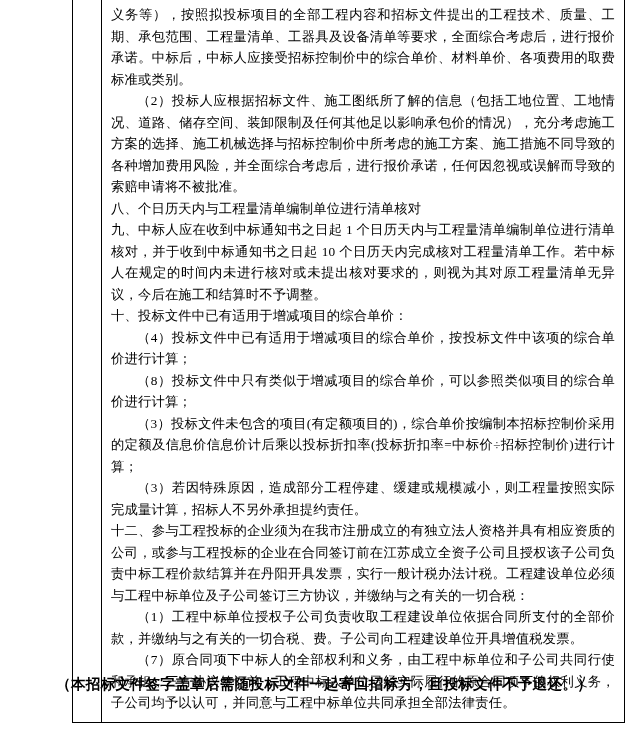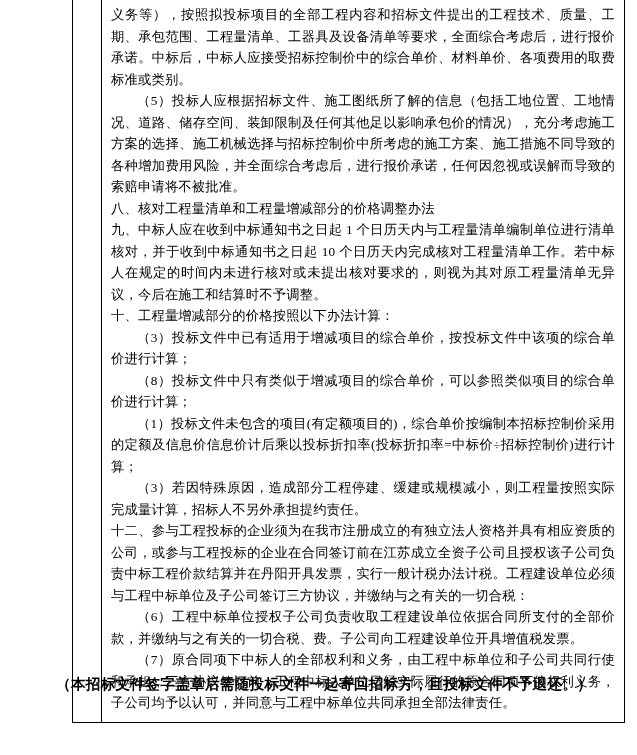--- a/index.html
+++ b/index.html
@@ -75,30 +75,30 @@
 
 <div class="page">
 
   <table class="doc-table">
     <tbody>
         <tr>
       <td class="col-left">&nbsp;</td>
       <td class="col-body">
         <div class="body-inner">
           <p class="para">义务等），按照拟投标项目的全部工程内容和招标文件提出的工程技术、质量、工期、承包范围、工程量清单、工器具及设备清单等要求，全面综合考虑后，进行报价承诺。中标后，中标人应接受招标控制价中的综合单价、材料单价、各项费用的取费标准或类别。</p>
-          <p class="para indent2">（5）投标人应根据招标文件、施工图纸所了解的信息（包括工地位置、工地情况、道路、储存空间、装卸限制及任何其他足以影响承包价的情况），充分考虑施工方案的选择、施工机械选择与招标控制价中所考虑的施工方案、施工措施不同导致的各种增加费用风险，并全面综合考虑后，进行报价承诺，任何因忽视或误解而导致的索赔申请将不被批准。</p>
-          <p class="para">八、核对工程量清单和工程量增减部分的价格调整办法</p>
+          <p class="para indent2">（2）投标人应根据招标文件、施工图纸所了解的信息（包括工地位置、工地情况、道路、储存空间、装卸限制及任何其他足以影响承包价的情况），充分考虑施工方案的选择、施工机械选择与招标控制价中所考虑的施工方案、施工措施不同导致的各种增加费用风险，并全面综合考虑后，进行报价承诺，任何因忽视或误解而导致的索赔申请将不被批准。</p>
+          <p class="para">八、个日历天内与工程量清单编制单位进行清单核对</p>
           <p class="para">九、中标人应在收到中标通知书之日起 1 个日历天内与工程量清单编制单位进行清单核对，并于收到中标通知书之日起 10 个日历天内完成核对工程量清单工作。若中标人在规定的时间内未进行核对或未提出核对要求的，则视为其对原工程量清单无异议，今后在施工和结算时不予调整。</p>
-          <p class="para">十、工程量增减部分的价格按照以下办法计算：</p>
-          <p class="para indent2">（3）投标文件中已有适用于增减项目的综合单价，按投标文件中该项的综合单价进行计算；</p>
+          <p class="para">十、投标文件中已有适用于增减项目的综合单价：</p>
+          <p class="para indent2">（4）投标文件中已有适用于增减项目的综合单价，按投标文件中该项的综合单价进行计算；</p>
           <p class="para indent2">（8）投标文件中只有类似于增减项目的综合单价，可以参照类似项目的综合单价进行计算；</p>
-          <p class="para indent2">（1）投标文件未包含的项目(有定额项目的)，综合单价按编制本招标控制价采用的定额及信息价信息价计后乘以投标折扣率(投标折扣率=中标价÷招标控制价)进行计算；</p>
+          <p class="para indent2">（3）投标文件未包含的项目(有定额项目的)，综合单价按编制本招标控制价采用的定额及信息价信息价计后乘以投标折扣率(投标折扣率=中标价÷招标控制价)进行计算；</p>
           <p class="para indent2">（3）若因特殊原因，造成部分工程停建、缓建或规模减小，则工程量按照实际完成量计算，招标人不另外承担提约责任。</p>
           <p class="para">十二、参与工程投标的企业须为在我市注册成立的有独立法人资格并具有相应资质的公司，或参与工程投标的企业在合同签订前在江苏成立全资子公司且授权该子公司负责中标工程价款结算并在丹阳开具发票，实行一般计税办法计税。工程建设单位必须与工程中标单位及子公司签订三方协议，并缴纳与之有关的一切合税：</p>
-          <p class="para indent2">（6）工程中标单位授权子公司负责收取工程建设单位依据合同所支付的全部价款，并缴纳与之有关的一切合税、费。子公司向工程建设单位开具增值税发票。</p>
+          <p class="para indent2">（1）工程中标单位授权子公司负责收取工程建设单位依据合同所支付的全部价款，并缴纳与之有关的一切合税、费。子公司向工程建设单位开具增值税发票。</p>
           <p class="para indent2">（7）原合同项下中标人的全部权利和义务，由工程中标单位和子公司共同行使和承担；三方协议签订前，工程中标人单位已经实际履行的原合同项下的权利义务，子公司均予以认可，并同意与工程中标单位共同承担全部法律责任。</p>
         </div>
       </td>
     </tr>
   </tbody>
     </table>
 
   <div class="footer-note">
     <p>（本招标文件签字盖章后需随投标文件一起寄回招标方，且投标文件不予退还。）</p>
   </div>

